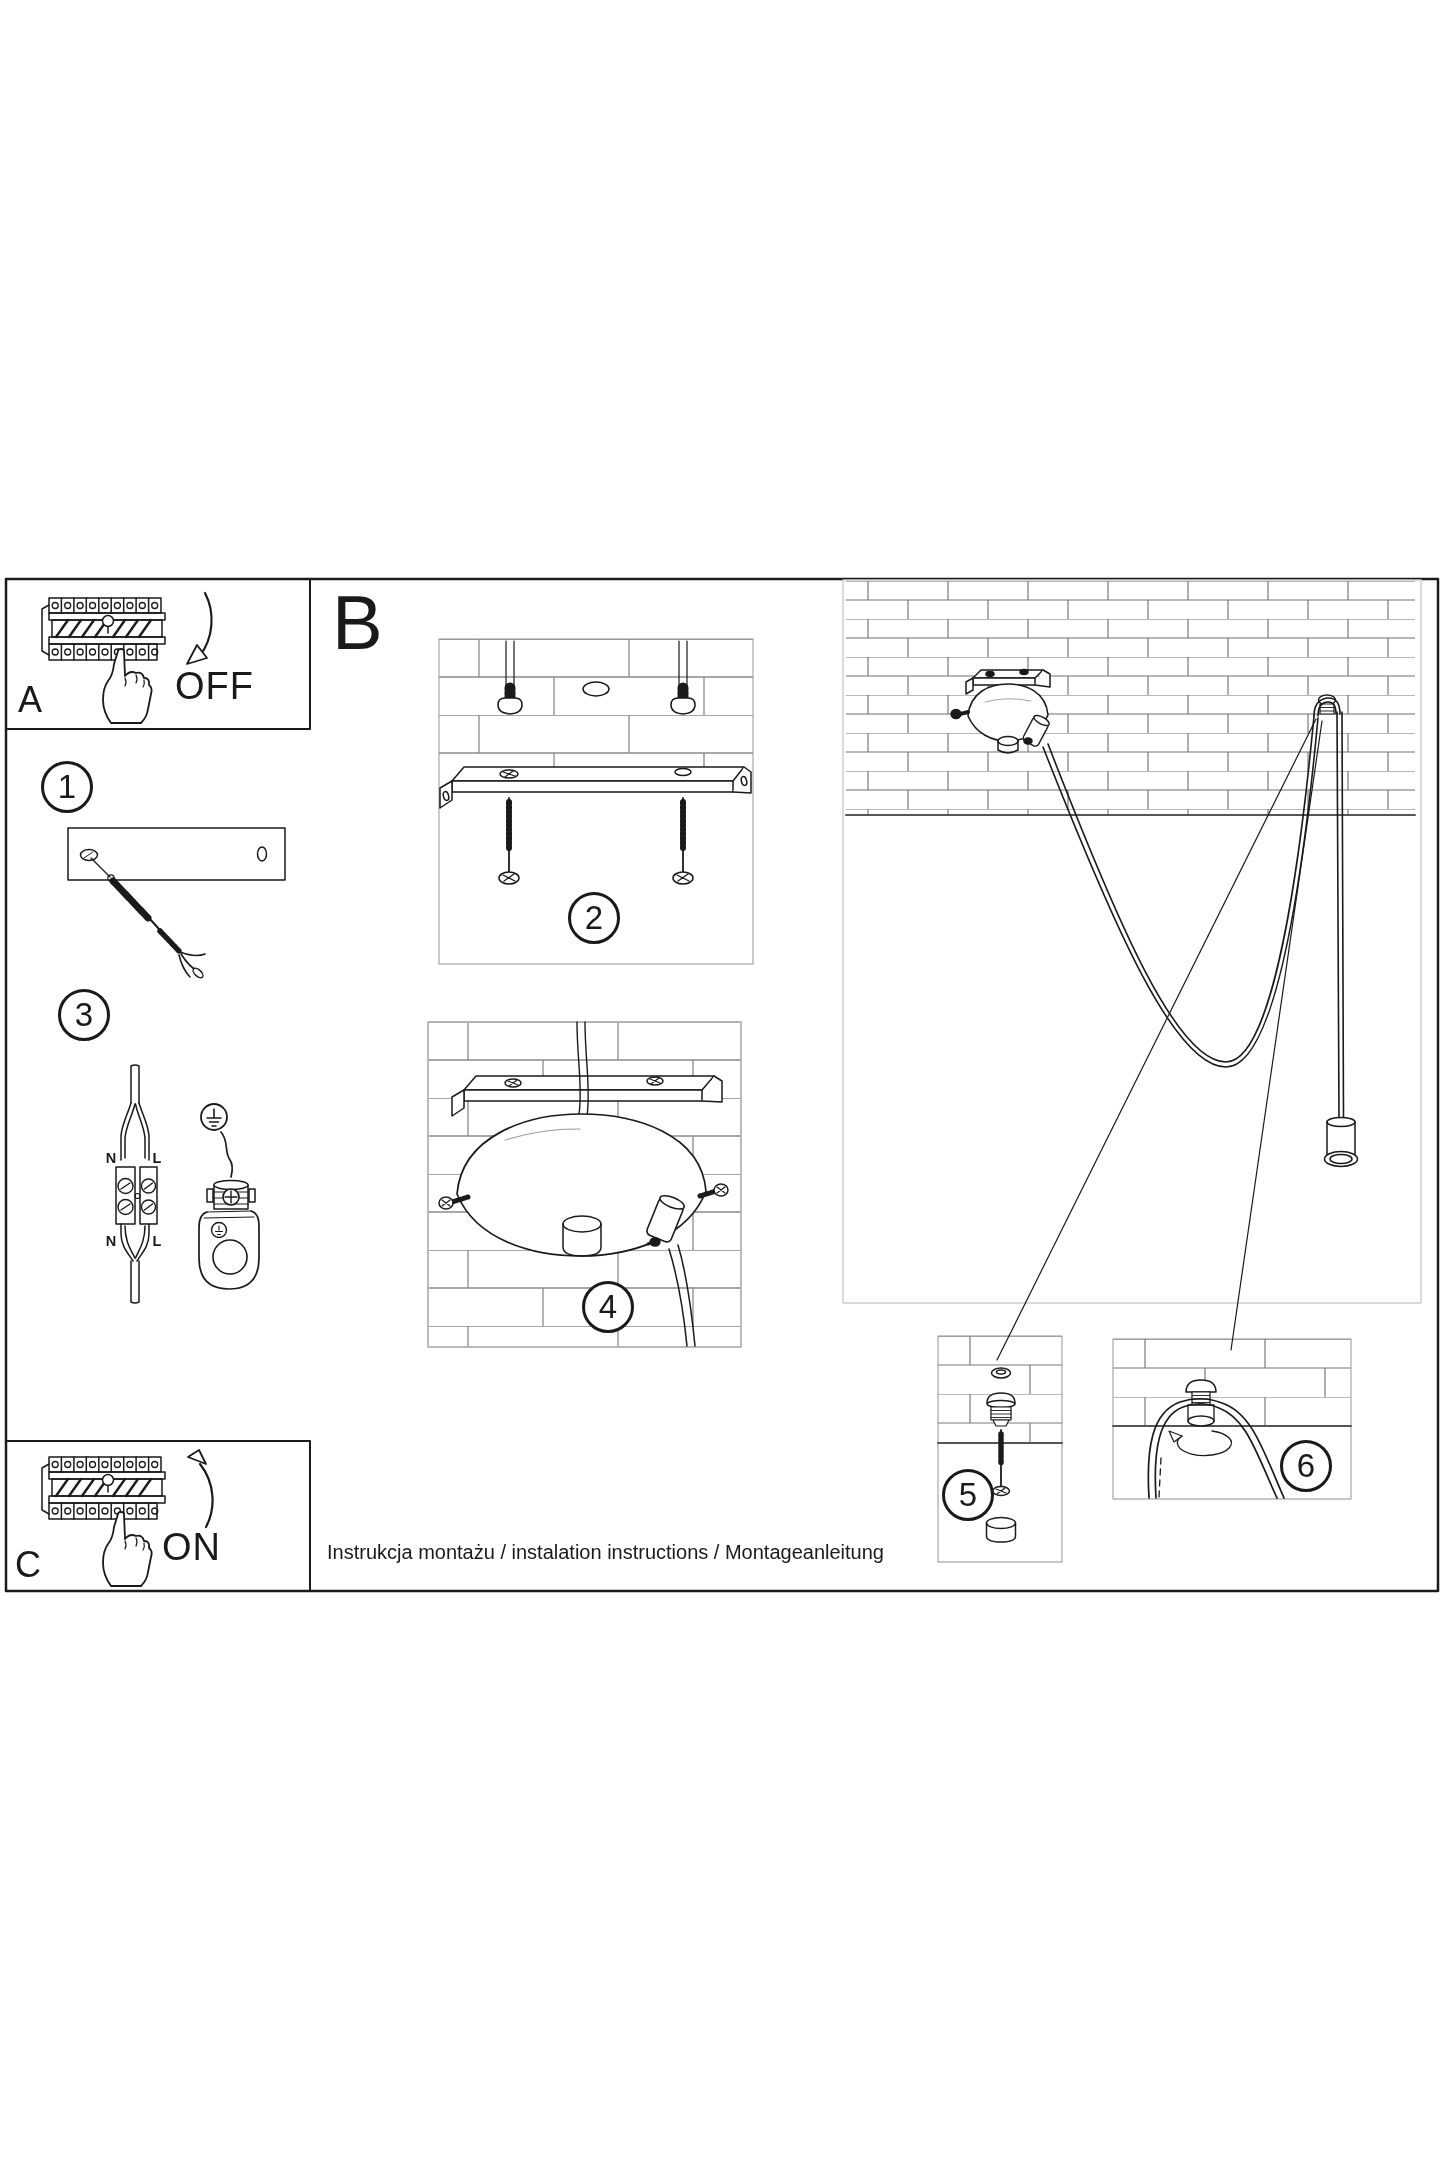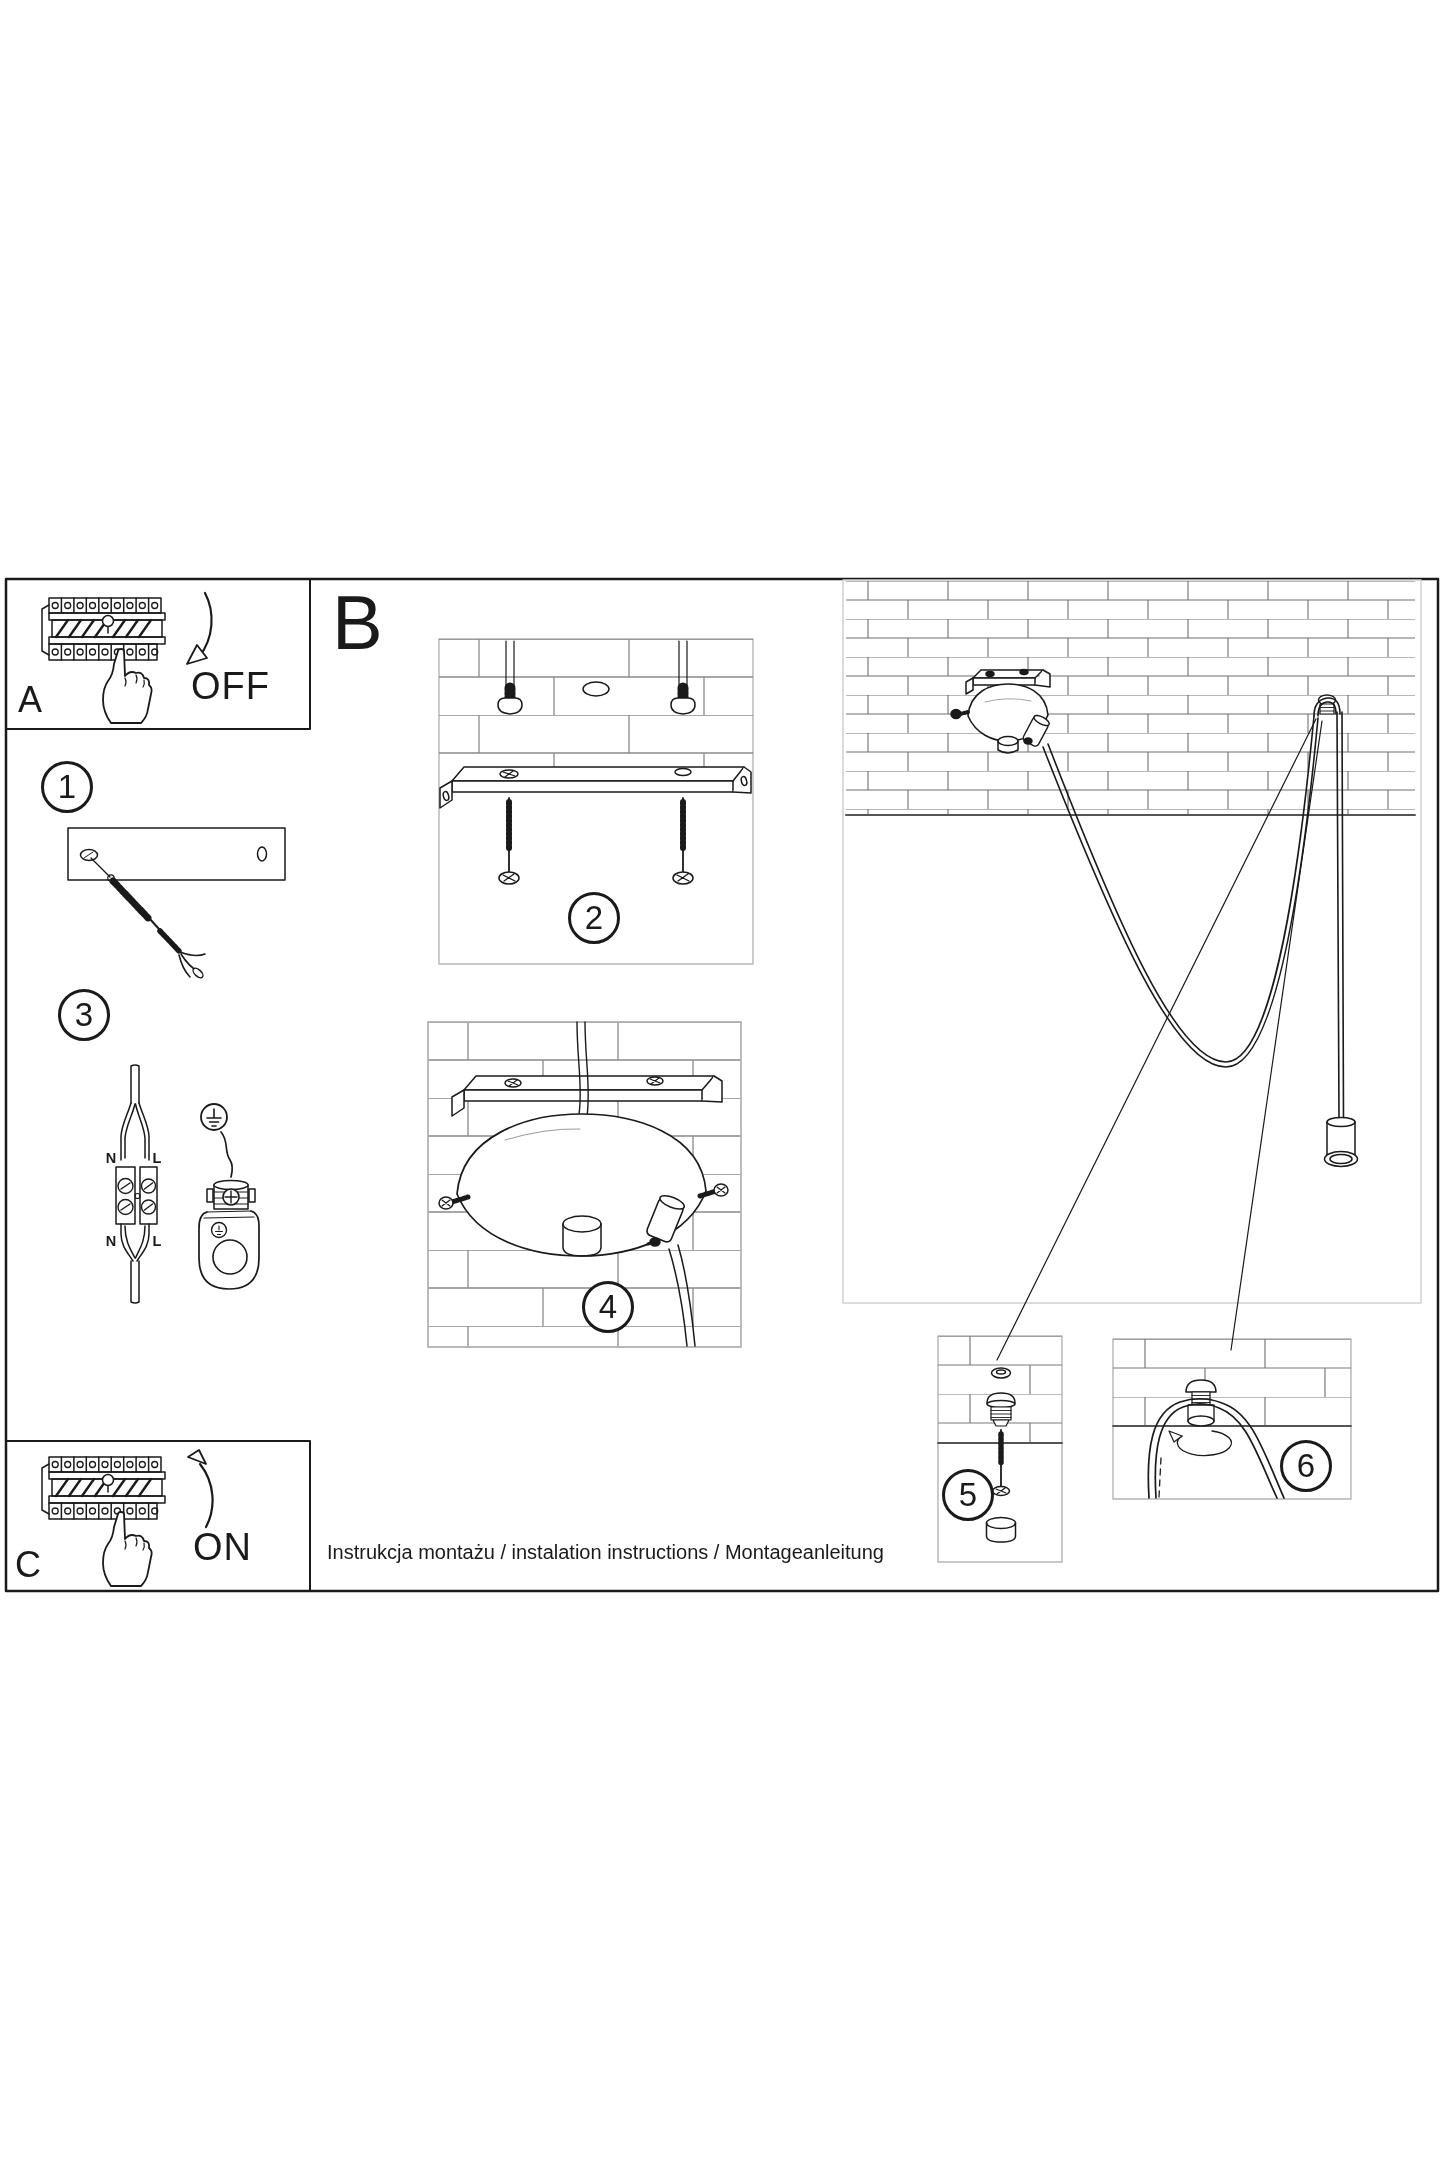--- a/index.html
+++ b/index.html
@@ -337,22 +337,22 @@
     <text x="111" y="1163">N</text>
     <text x="157" y="1163">L</text>
     <text x="111" y="1246">N</text>
     <text x="157" y="1246">L</text>
   </g>
 </svg>
 
 <div class="lbl lbl-section" style="left:18px;top:682px;">A</div>
 <div class="lbl lbl-b" style="left:332px;top:585px;">B</div>
 <div class="lbl lbl-section" style="left:15px;top:1547px;">C</div>
-<div class="lbl lbl-action" style="left:191px;top:667px;">OFF</div>
-<div class="lbl lbl-action" style="left:193px;top:1528px;">ON</div>
+<div class="lbl lbl-action" style="left:175px;top:667px;">OFF</div>
+<div class="lbl lbl-action" style="left:162px;top:1528px;">ON</div>
 
 <div class="stepnum" style="left:41px;top:761px;">1</div>
 <div class="stepnum" style="left:568px;top:892px;">2</div>
 <div class="stepnum" style="left:58px;top:989px;">3</div>
 <div class="stepnum" style="left:582px;top:1281px;">4</div>
 <div class="stepnum" style="left:942px;top:1469px;">5</div>
 <div class="stepnum" style="left:1280px;top:1440px;">6</div>
 
 <div class="footer">
   <div>Instrukcja montażu / instalation instructions / Montageanleitung</div>

